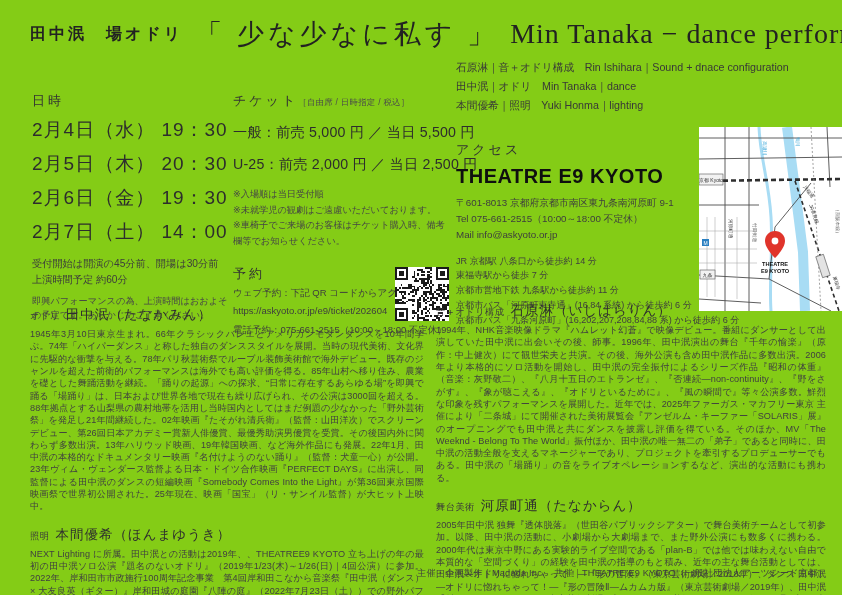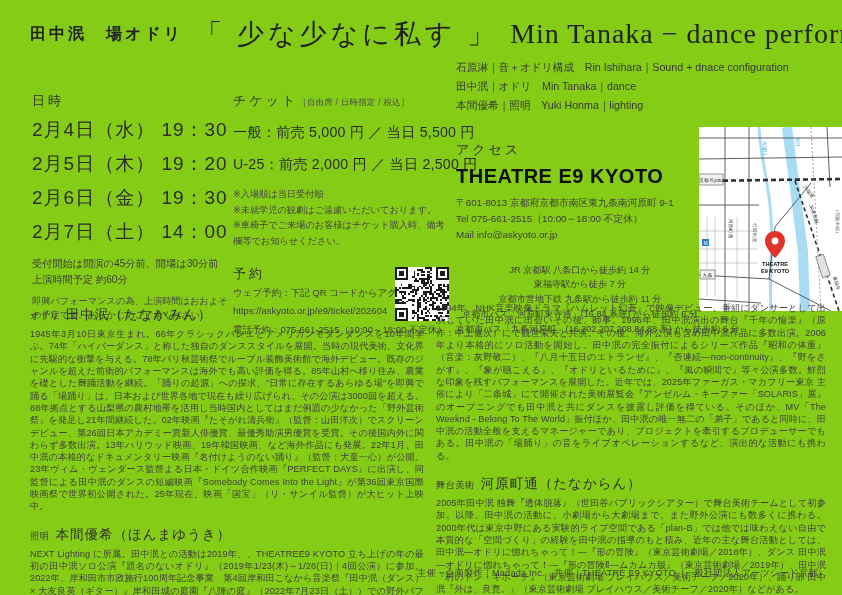--- a/index.html
+++ b/index.html
@@ -36,21 +36,21 @@
   .res-line a{color:#3e3e3e;text-decoration:none;}
   .qr{position:absolute;right:2px;top:2px;width:54px;height:54px;}
   .qr svg{display:block;width:54px;height:54px;}
   
   .credits{position:absolute;left:456px;top:58px;width:384px;}
   .credit-line{font-size:10.7px;line-height:1.78;color:#383838;}
   .access{position:absolute;left:456px;top:141px;width:248px;}
   .venue-logo{font-size:20px;font-weight:bold;color:#0f0f0f;letter-spacing:0.5px;margin:6px 0 7px;}
   .addr-line{font-size:9.8px;line-height:1.62;color:#3e3e3e;}
   .addr-line a{color:#3e3e3e;text-decoration:none;}
-  .routes{margin-top:20px;text-align:center;}
+  .routes{margin-top:11px;}
   .route-line{font-size:9.1px;line-height:1.64;color:#3e3e3e;white-space:nowrap;}
   
   .map{position:absolute;left:699px;top:127px;width:143px;height:184px;}
   .map svg{display:block;width:143px;height:184px;}
   
   .bio-left{position:absolute;left:30px;top:306px;width:394px;}
   .bio-right{position:absolute;left:436px;top:302px;width:390px;}
   .bio-head{display:flex;align-items:baseline;gap:6px;margin-bottom:4px;}
   .bio-role{font-size:9.2px;color:#3a3a3a;letter-spacing:0.5px;}
   .bio-name{font-size:13.5px;color:#2e2e2e;letter-spacing:1px;}
@@ -66,21 +66,21 @@
 
   <div class="titlebar">
     <span class="t-artist">田中泯　場オドリ</span>
     <span class="t-work">「 少な少なに私す 」</span>
     <span class="t-en">Min Tanaka − dance performance</span>
   </div>
 
   <div class="col-datetime">
     <div class="h-label">日時</div>
     <div class="show-line">2月4日（水） 19：30</div>
-    <div class="show-line">2月5日（木） 19：20</div>
+    <div class="show-line">2月5日（木） 20：30</div>
     <div class="show-line">2月6日（金） 19：30</div>
     <div class="show-line">2月7日（土） 14：00</div>
     <div class="dt-note">
       <span>受付開始は開演の45分前、開場は30分前</span><br>
       <span>上演時間予定 約60分</span>
     </div>
     <div class="dt-subnote">即興パフォーマンスの為、上演時間はおおよその予定です。あらかじめご了承ください。</div>
   </div>
 
   <div class="col-ticket">
@@ -486,20 +486,24 @@
       <div class="bio-head">
         <span class="bio-role">照明</span>
         <span class="bio-name">本間優希（ほんまゆうき）</span>
       </div>
       <div class="bio-text">NEXT Lighting に所属。田中泯との活動は2019年、、THEATREE9 KYOTO 立ち上げの年の最初の田中泯ソロ公演『題名のないオドリ』（2019年1/23(木)～1/26(日)｜4回公演）に参加。2022年、岸和田市市政施行100周年記念事業　第4回岸和田こなから音楽祭『田中泯（ダンス）× 大友良英（ギター）』岸和田城の庭園『八陣の庭』（2022年7月23日（土））での野外パフォーマンスの照明を担う。奥能登国際芸術祭2023では、珠洲市立西部小学校の体育館を改修した「スズ・シアター・ミュージアム」、珠洲市の生活民具に囲まれた素晴らしい舞台にて『田中泯「場踊り―歩む」』(9/22(金)～9/24(日)｜3回公演)の照明を担当した。</div>
     </div>
   </div>
 
   <div class="bio-right">
     <div>
+      <div class="bio-head">
+        <span class="bio-role">音＋オドリ構成</span>
+        <span class="bio-name">石原淋（いしはらりん）</span>
+      </div>
       <div class="bio-text">1994年、NHK音楽映像ドラマ『ハムレット幻蒼』で映像デビュー。番組にダンサーとして出演していた田中泯に出会いその後、師事。1996年、田中泯演出の舞台『千年の愉楽』（原作：中上健次）にて観世栄夫と共演。その後、海外公演も含め田中泯作品に多数出演。2006年より本格的にソロ活動を開始し、田中泯の完全振付によるシリーズ作品『昭和の体重』（音楽：灰野敬二）、『八月十五日のエトランゼ』、『否連続—non-continuity』、『野をさがす』、『象が聴こえる』、『オドリといるために』、『風の瞬間で』等々公演多数。鮮烈な印象を残すパフォーマンスを展開した。近年では、2025年ファーガス・マカフリー東京 主催により「二条城」にて開催された美術展覧会『アンゼルム・キーファー「SOLARIS」展』のオープニングでも田中泯と共にダンスを披露し評価を得ている。そのほか、MV「The Weeknd - Belong To The World」振付ほか、田中泯の唯一無二の「弟子」であると同時に、田中泯の活動全般を支えるマネージャーであり、プロジェクトを牽引するプロデューサーでもある。田中泯の「場踊り」の音をライブオペレーションするなど、演出的な活動にも携わる。</div>
     </div>
     <div class="bio-sec2">
       <div class="bio-head">
         <span class="bio-role">舞台美術</span>
         <span class="bio-name">河原町通（たなからん）</span>
       </div>
       <div class="bio-text">2005年田中泯 独舞『透体脱落』（世田谷パブリックシアター）で舞台美術チームとして初参加。以降、田中泯の活動に、小劇場から大劇場まで、また野外公演にも数多くに携わる。2000年代は東京中野にある実験的ライブ空間である「plan-B」では他では味わえない自由で本質的な「空間づくり」の経験を田中泯の指導のもと積み、近年の主な舞台活動としては、田中泯―オドリに惚れちゃって！―『形の冒険』（東京芸術劇場／2018年）、ダンス 田中泯―オドリに惚れちゃって！―『形の冒険Ⅱ―ムカムカ版』（東京芸術劇場／2019年）、田中泯『村のドン・キホーテ』（東京芸術劇場 プレイハウス／美術チーフ／2020年）、踊り部 田中泯『外は、良寛。』（東京芸術劇場 プレイハウス／美術チーフ／2020年）などがある。</div>
 
     </div>

